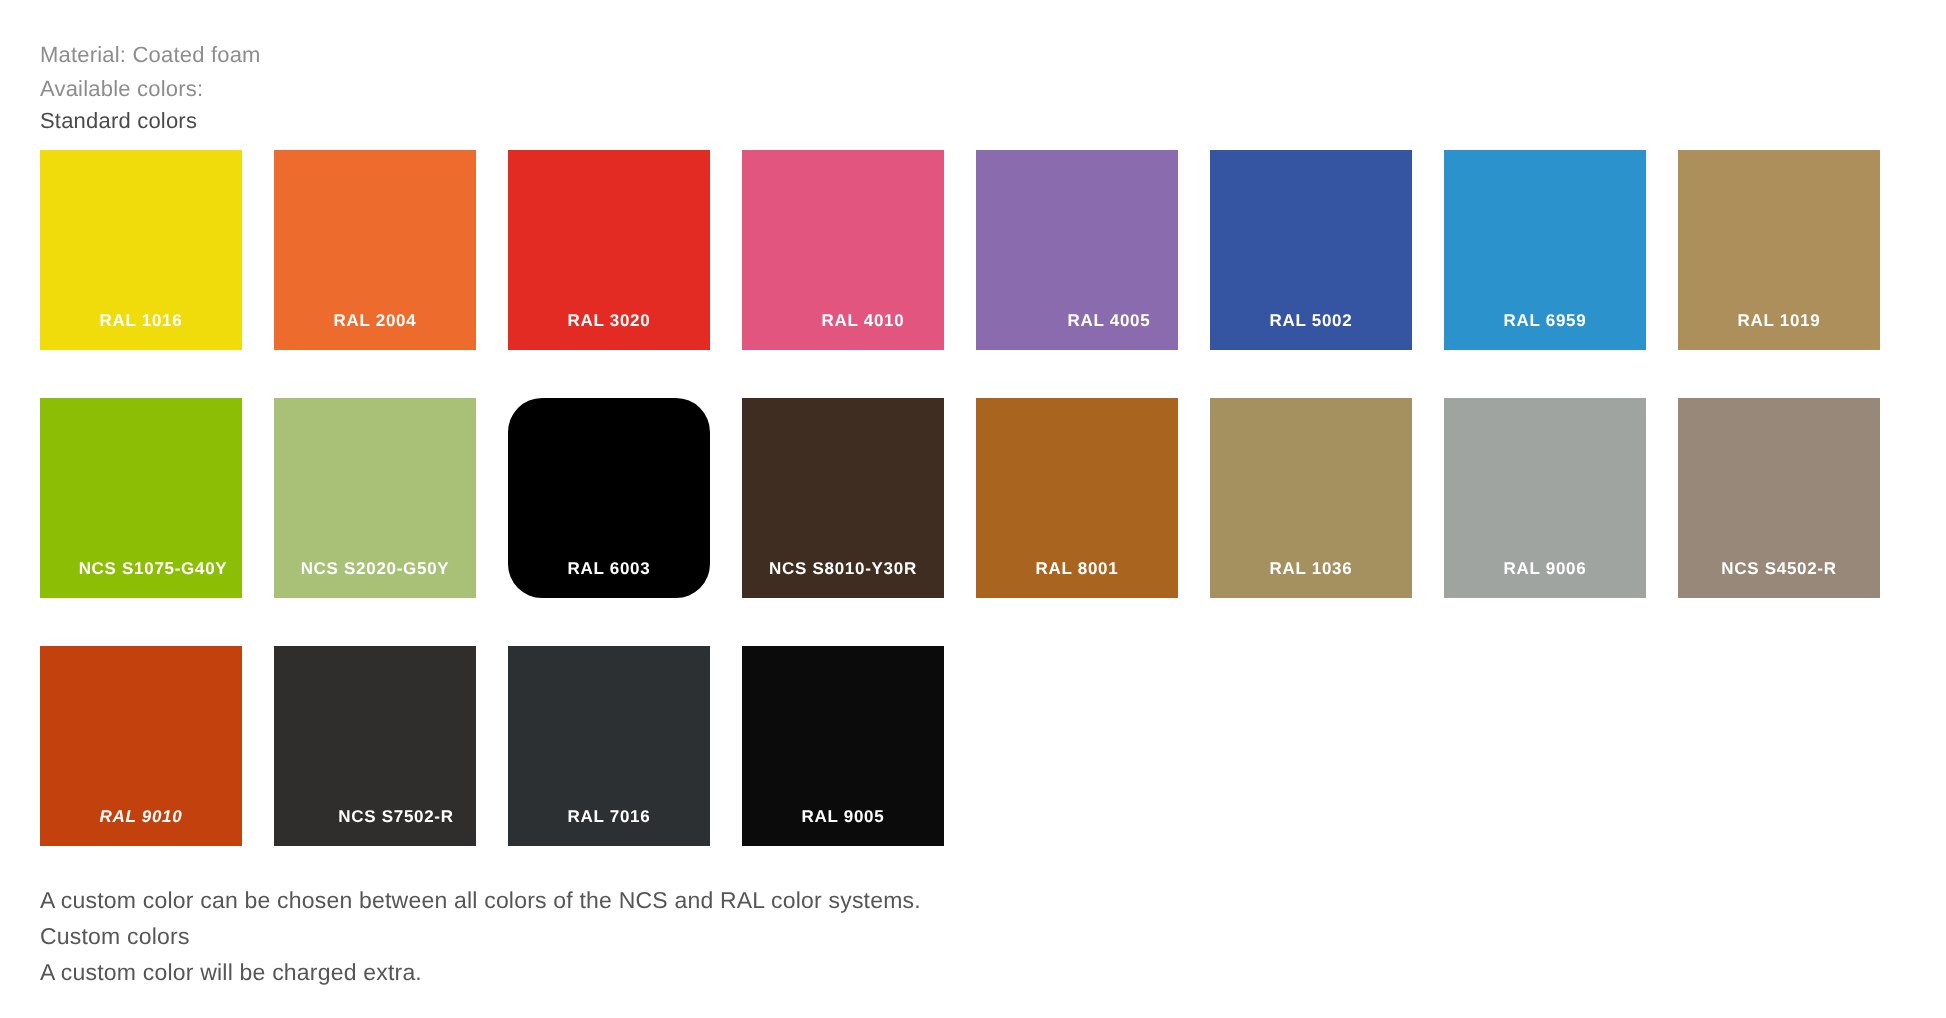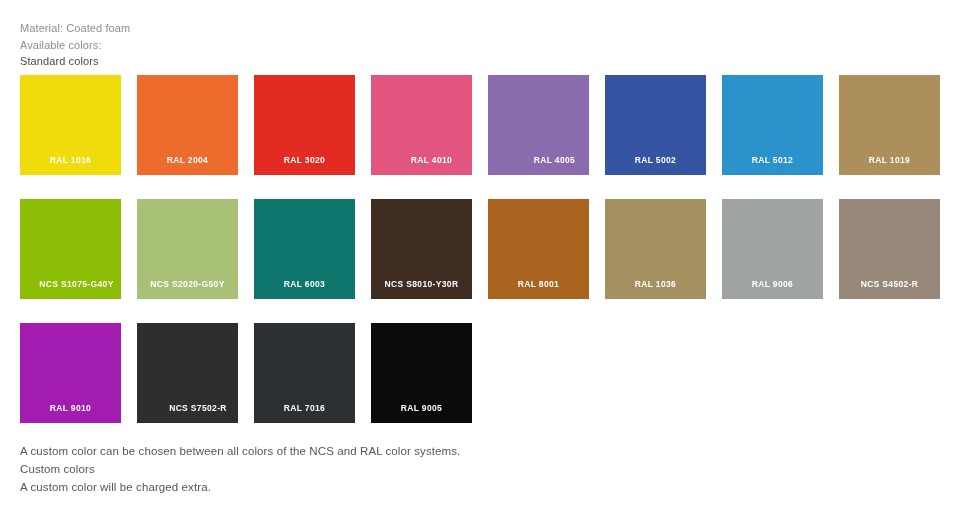--- a/index.html
+++ b/index.html
@@ -118,54 +118,54 @@
         <div class="swatch" style="background: rgb(226, 85, 127);">
           <div class="swatch-label" style="color: rgb(255, 255, 255); padding-left: 20px;">RAL 4010</div>
         </div>
         <div class="swatch" style="background: rgb(138, 108, 174);">
           <div class="swatch-label" style="color: rgb(255, 255, 255); padding-left: 32px;">RAL 4005</div>
         </div>
         <div class="swatch" style="background: rgb(53, 85, 163);">
           <div class="swatch-label" style="color: rgb(255, 255, 255);">RAL 5002</div>
         </div>
         <div class="swatch" style="background: rgb(43, 146, 204);">
-          <div class="swatch-label" style="color: rgb(255, 255, 255);">RAL 5012</div>
+          <div class="swatch-label" style="color: rgb(255, 255, 255);">RAL 6959</div>
         </div>
         <div class="swatch" style="background: rgb(173, 143, 92);">
           <div class="swatch-label" style="color: rgb(255, 255, 255);">RAL 1019</div>
         </div>
       </div>
       <div class="swatch-row">
         <div class="swatch" style="background: rgb(140, 190, 6);">
           <div class="swatch-label" style="color: rgb(255, 255, 255); padding-left: 12px;">NCS S1075-G40Y</div>
         </div>
         <div class="swatch" style="background: rgb(169, 192, 119);">
           <div class="swatch-label" style="color: rgb(255, 255, 255);">NCS S2020-G50Y</div>
         </div>
-        <div class="swatch" style="background: #0f766e;">
+        <div class="swatch" style="background: #000000; border-radius: 17px;">
           <div class="swatch-label" style="color: rgb(255, 255, 255);">RAL 6003</div>
         </div>
         <div class="swatch" style="background: rgb(63, 45, 34);">
           <div class="swatch-label" style="color: rgb(255, 255, 255);">NCS S8010-Y30R</div>
         </div>
         <div class="swatch" style="background: rgb(169, 100, 32);">
           <div class="swatch-label" style="color: rgb(255, 255, 255);">RAL 8001</div>
         </div>
         <div class="swatch" style="background: rgb(165, 145, 96);">
           <div class="swatch-label" style="color: rgb(255, 255, 255);">RAL 1036</div>
         </div>
         <div class="swatch" style="background: rgb(160, 164, 160);">
           <div class="swatch-label" style="color: rgb(255, 255, 255);">RAL 9006</div>
         </div>
         <div class="swatch" style="background: rgb(151, 136, 121);">
           <div class="swatch-label" style="color: rgb(255, 255, 255);">NCS S4502-R</div>
         </div>
       </div>
       <div class="swatch-row">
-        <div class="swatch" style="background: #a21caf;">
+        <div class="swatch" style="background: #c2410c; font-style: italic;">
           <div class="swatch-label" style="color: rgb(255, 255, 255);">RAL 9010</div>
         </div>
         <div class="swatch" style="background: rgb(48, 45, 45);">
           <div class="swatch-label" style="color: rgb(255, 255, 255); padding-left: 21px;">NCS S7502-R</div>
         </div>
         <div class="swatch" style="background: rgb(45, 48, 50); padding-left: 12px;">
           <div class="swatch-label" style="color: rgb(255, 255, 255);">RAL 7016</div>
         </div>
         <div class="swatch" style="background: rgb(11, 11, 11);">
           <div class="swatch-label" style="color: rgb(255, 255, 255);">RAL 9005</div>

